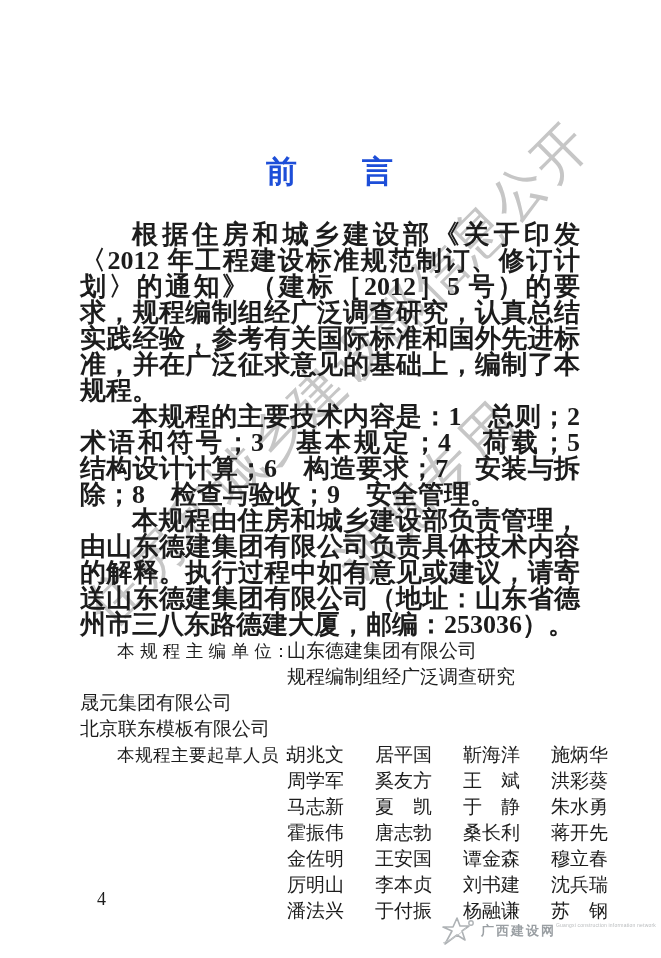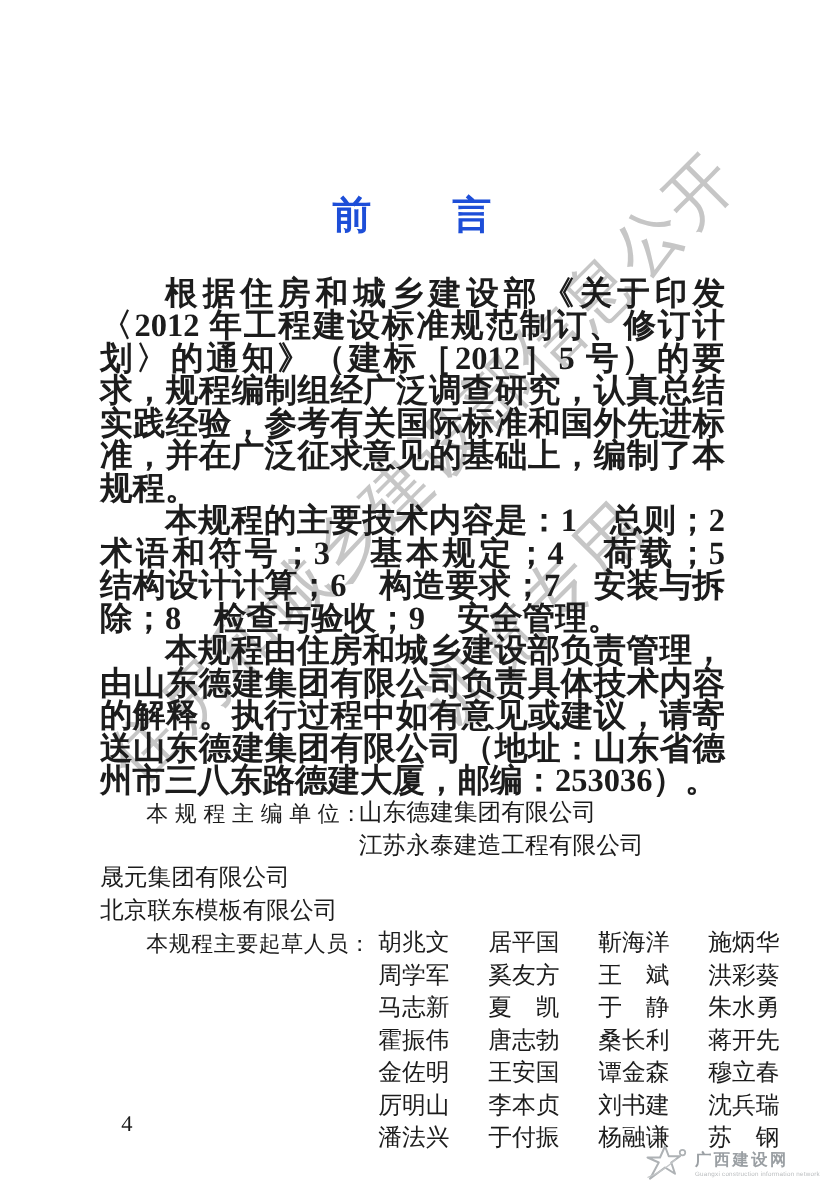--- a/index.html
+++ b/index.html
@@ -60,39 +60,38 @@
     line-height:26px;
     white-space:nowrap;
     letter-spacing:0.5px;
   }
   .credit .values{flex:1;}
   .credit .values div{line-height:26px;}
   .names-grid{
     display:grid;
     grid-template-columns:repeat(4,88px);
     flex:1;
-    text-align:center;
   }
   .names-grid span{line-height:26px;display:block;}
   
   .pagenum{
     position:absolute;
     left:97px;top:889px;
     font-size:18px;
     z-index:1;
   }
   .logo{
     position:absolute;
     right:5px;bottom:8px;
     display:flex;
     align-items:center;
     z-index:1;
   }
   .logo-star{flex:none;margin-right:4px;position:relative;top:2px;}
-  .logo-textwrap{display:flex;flex-direction:column;}
+  .logo-textwrap{display:flex;flex-direction:row;}
   .logo-text{
     font-size:13px;
     letter-spacing:2px;
     color:#9a9fa3;
     font-weight:bold;
     font-family:"Liberation Serif","DejaVu Serif",serif;
     white-space:nowrap;
   }
   .logo-caption{
     font-size:5px;
@@ -119,21 +118,21 @@
       <p class="para">本规程的主要技术内容是：1　总则；2　术语和符号；3　基本规定；4　荷载；5　结构设计计算；6　构造要求；7　安装与拆除；8　检查与验收；9　安全管理。</p>
       <p class="para">本规程由住房和城乡建设部负责管理，由山东德建集团有限公司负责具体技术内容的解释。执行过程中如有意见或建议，请寄送山东德建集团有限公司（地址：山东省德州市三八东路德建大厦，邮编：253036）。</p>
     </div>
 
     <div class="credits">
 
       <div class="credit">
         <span class="label">本 规 程 主 编 单 位：</span>
         <div class="values">
           <div>山东德建集团有限公司</div>
-          <div>江苏永泰建造工程有限公司</div>
+          <div>规程编制组经广泛调查研究</div>
         </div>
       </div>
 
       <div class="credit">
         <div class="values">
           <div>晟元集团有限公司</div>
           <div>北京联东模板有限公司</div>
         </div>
       </div>
 

